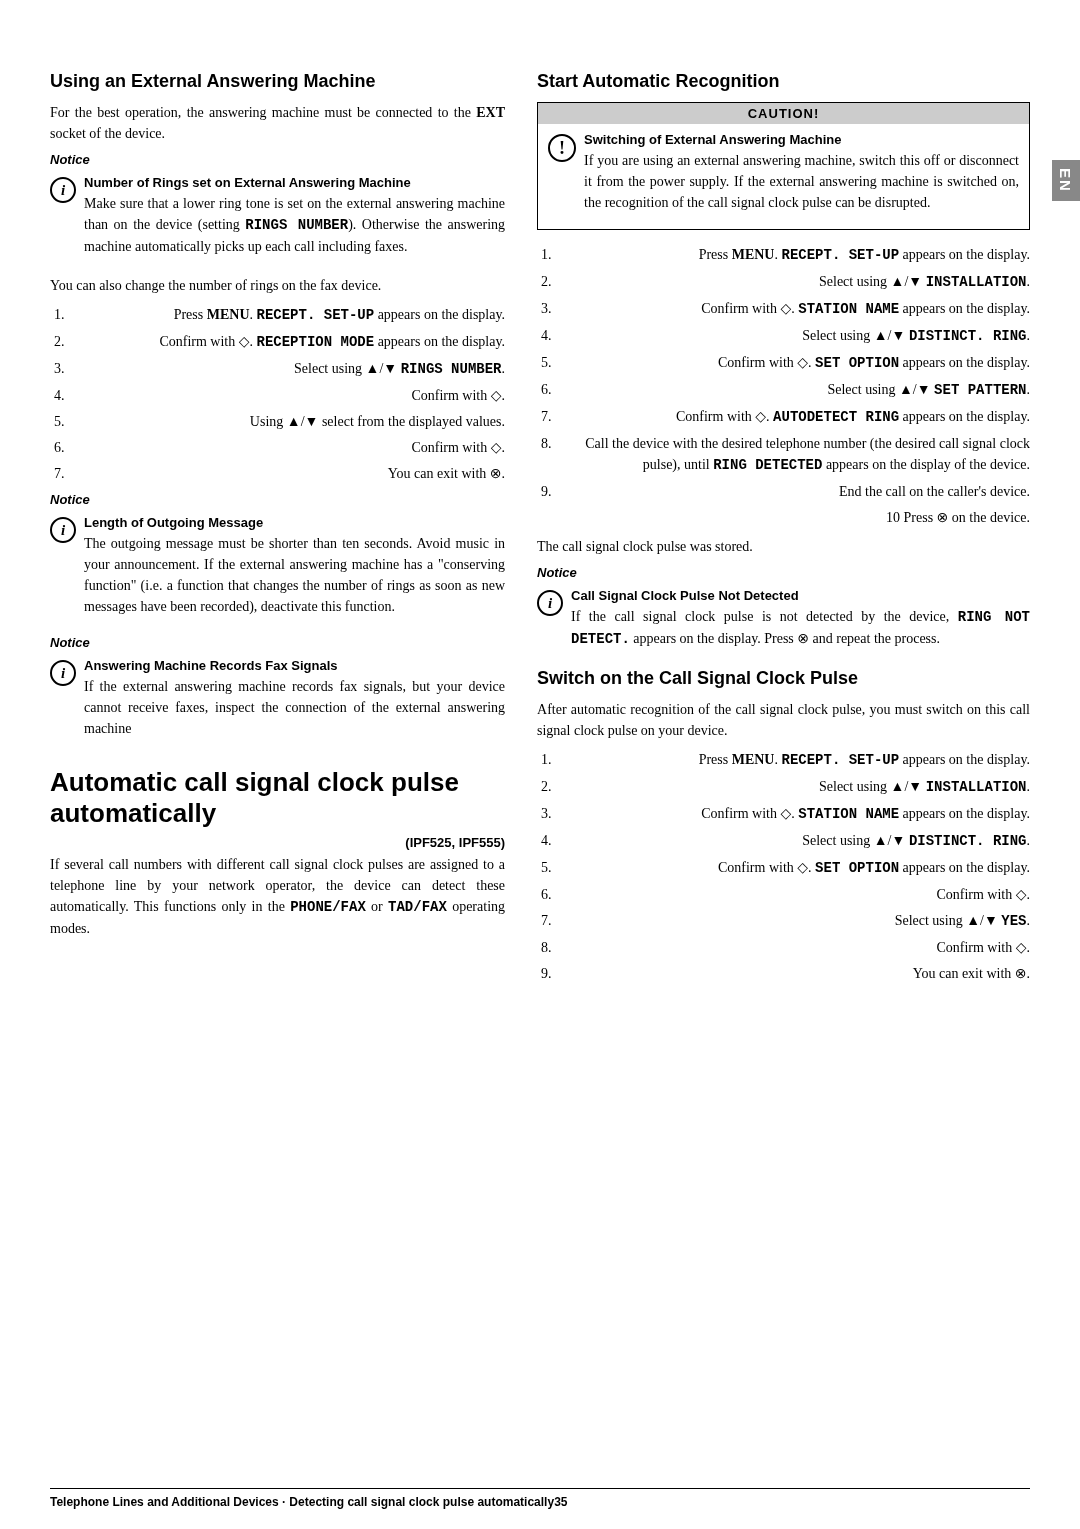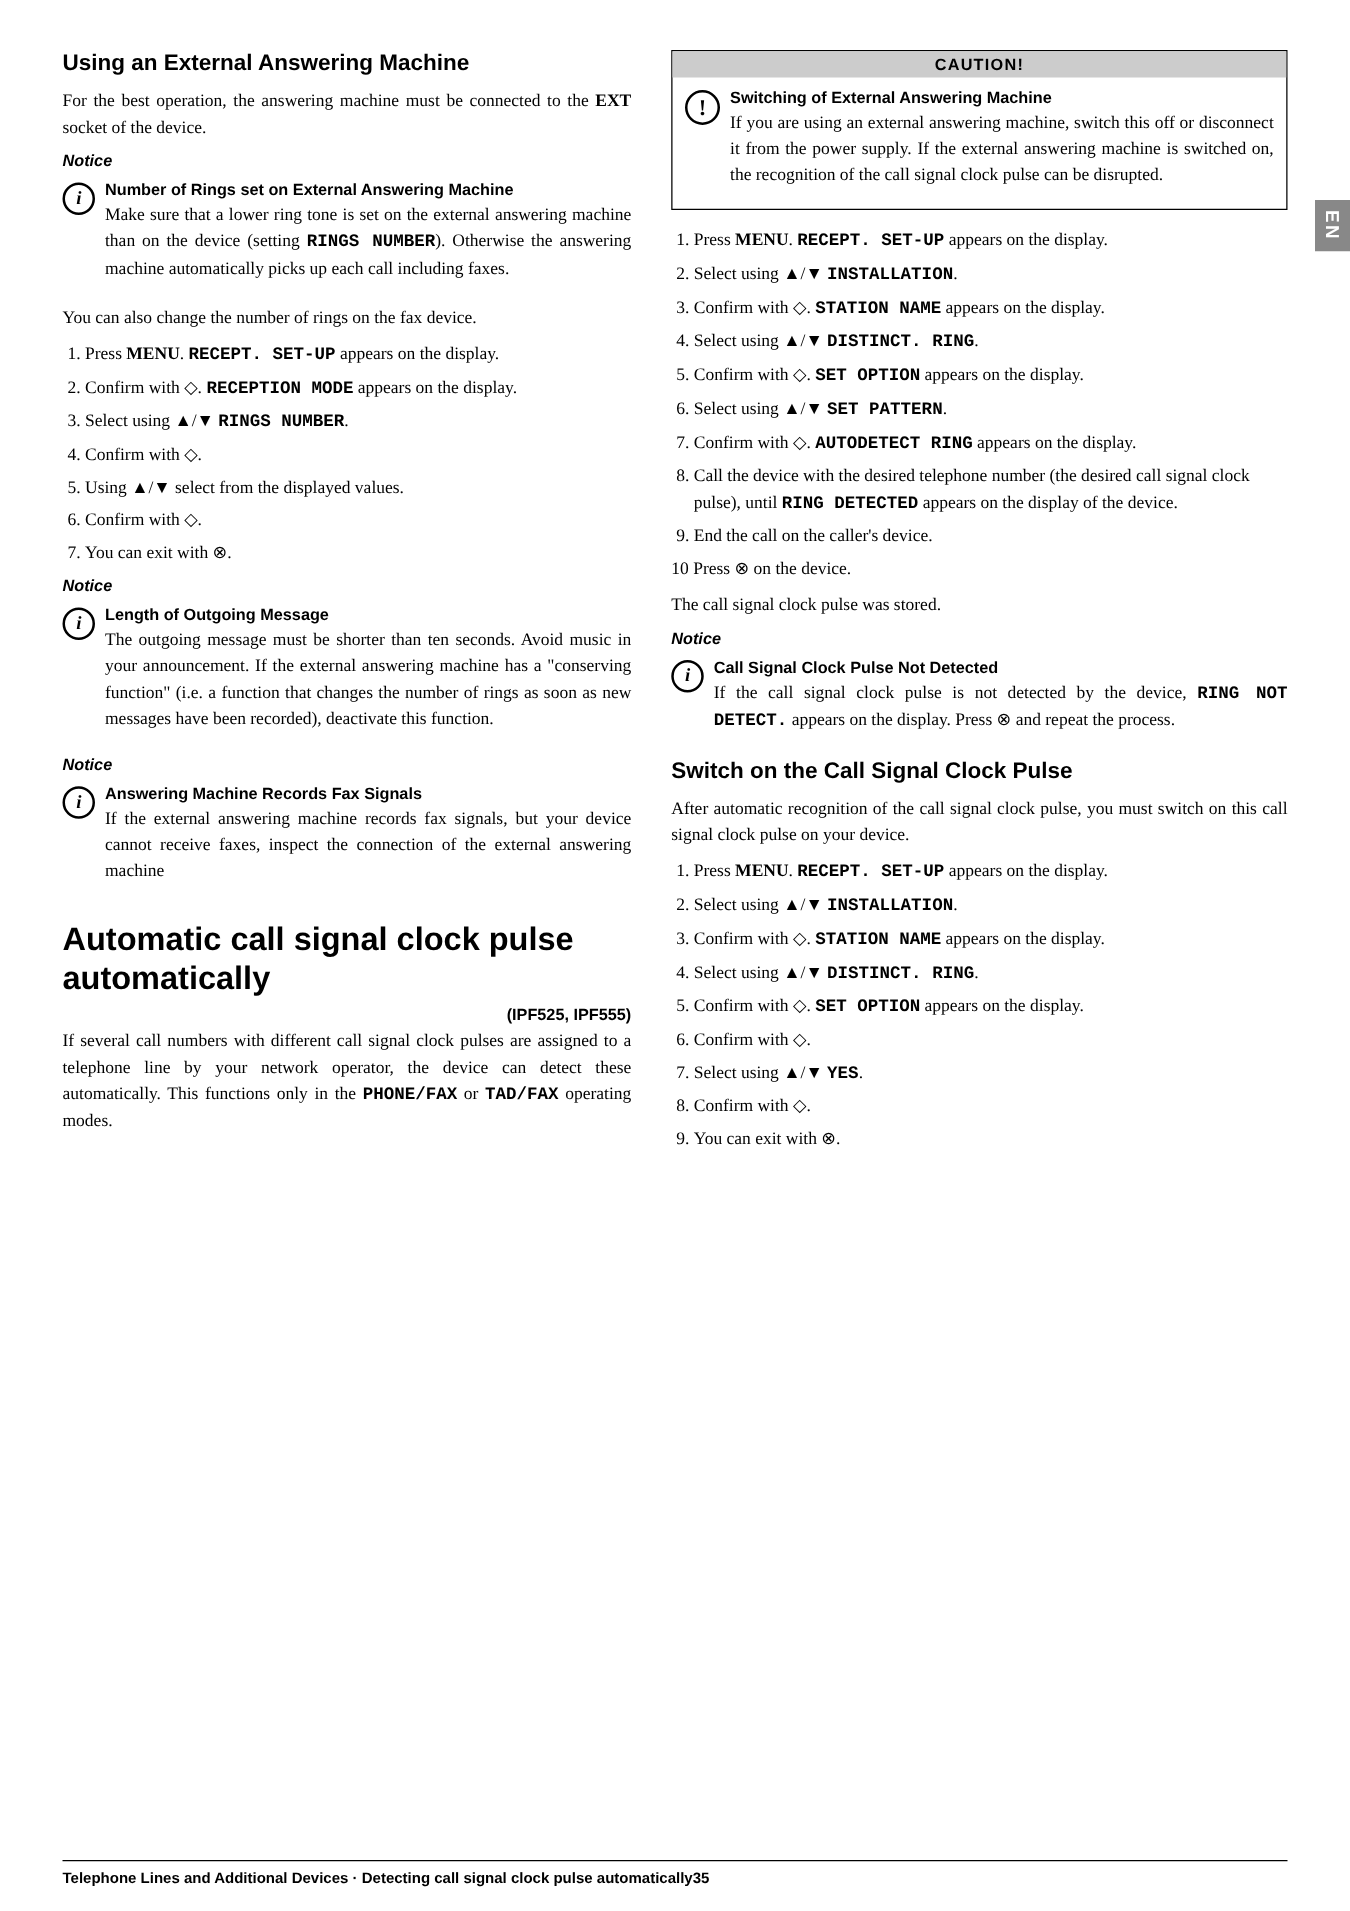--- a/index.html
+++ b/index.html
@@ -14,20 +14,21 @@
     }
     .page-container {
       width: 1080px;
       min-height: 1529px;
       padding: 40px 50px 60px 50px;
       position: relative;
     }
     .columns {
       display: flex;
       gap: 32px;
+      margin-top: 31px;
     }
     .col-left {
       width: 48%;
     }
     .col-right {
       width: 52%;
     }
     h2 {
       font-size: 18px;
       font-weight: bold;
@@ -78,20 +79,21 @@
     .notice-label {
       font-style: italic;
       font-weight: bold;
       font-size: 13px;
       font-family: Arial, sans-serif;
       margin-bottom: 4px;
     }
     ol {
       margin-left: 18px;
       margin-bottom: 8px;
+      text-align: right;
     }
     ol li {
       margin-bottom: 5px;
       line-height: 1.5;
     }
     .mono {
       font-family: 'Courier New', Courier, monospace;
       font-weight: bold;
     }
     .bold { font-weight: bold; }
@@ -230,20 +232,21 @@
       <div class="big-section">
         <h3 class="big-title">Automatic call signal clock pulse automatically</h3>
         <div class="sub-label">(IPF525, IPF555)</div>
         <p>If several call numbers with different call signal clock pulses are assigned to a telephone line by your network operator, the device can detect these automatically. This functions only in the <span class="mono">PHONE/FAX</span> or <span class="mono">TAD/FAX</span> operating modes.</p>
       </div>
 
     </div>
 
     <div class="col-right">
 
+      <h2>Start Automatic Recognition</h2>
 
       <div class="caution-box">
         <div class="caution-header">CAUTION!</div>
         <div class="caution-content">
           <div class="caution-icon">!</div>
           <div>
             <div class="notice-title">Switching of External Answering Machine</div>
             <p>If you are using an external answering machine, switch this off or disconnect it from the power supply. If the external answering machine is switched on, the recognition of the call signal clock pulse can be disrupted.</p>
           </div>
         </div>

